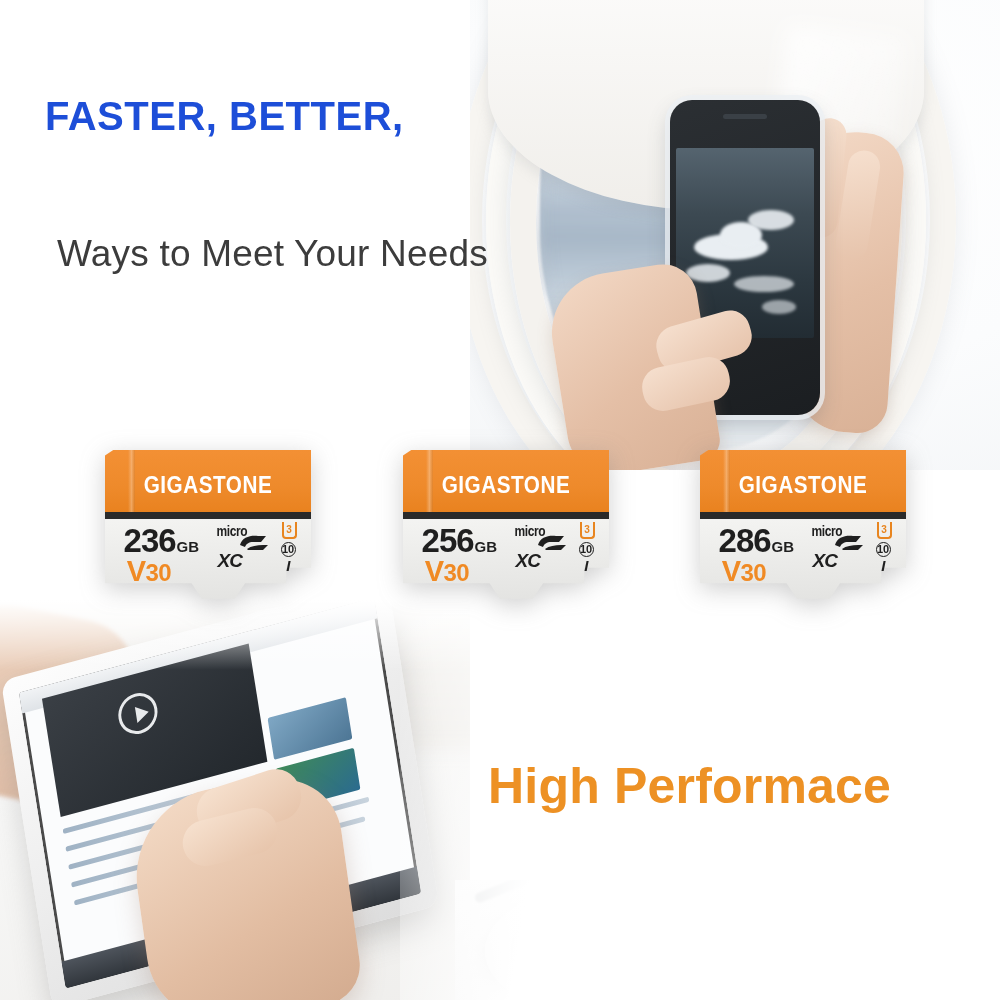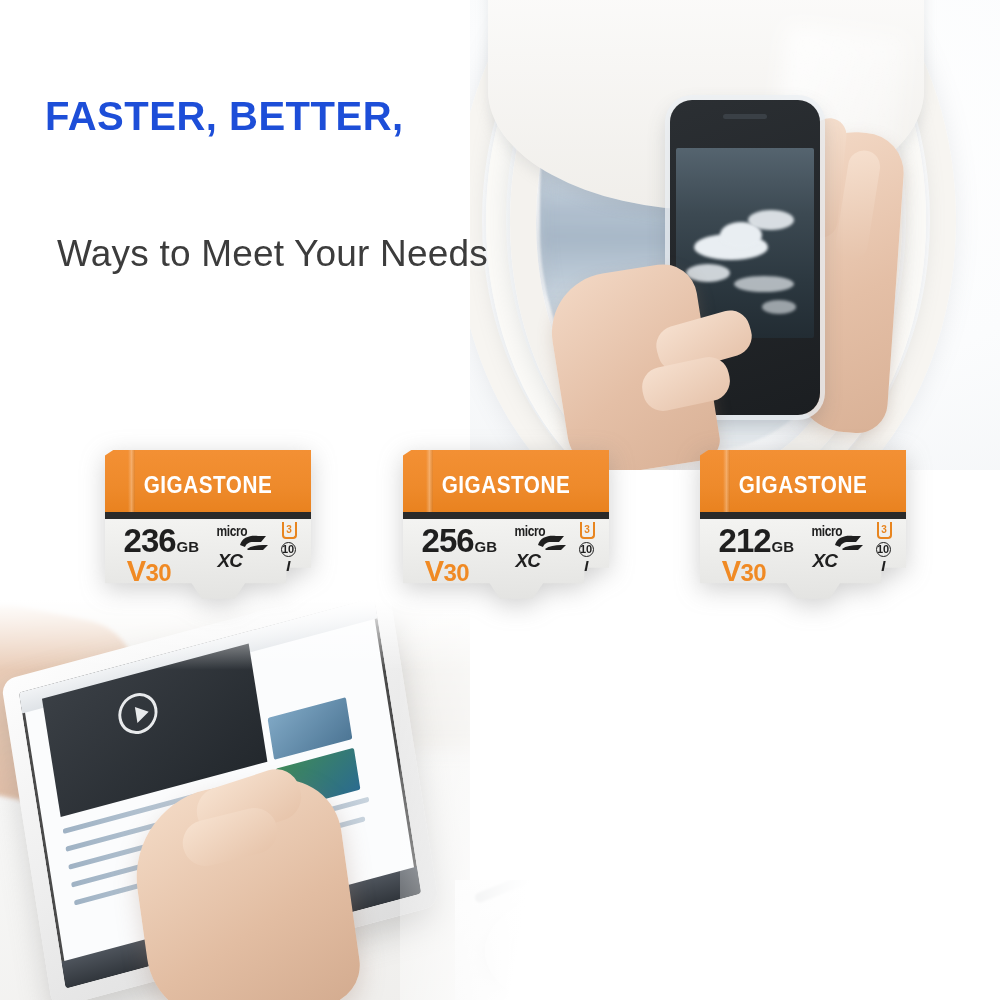--- a/index.html
+++ b/index.html
@@ -451,29 +451,30 @@
       <div class="badge-c10">10</div>
       <div class="badge-uhs">I</div>
     </div>
   </div>
 
   <div class="card" style="left:700px; top:450px;">
     <div class="card-body"></div>
     <div class="card-top"></div>
     <div class="card-stripe"></div>
     <div class="card-brand">GIGASTONE</div>
-    <div class="card-cap"><span>212</span><span class="gb">GB</span></div>
+    <div class="card-cap"><span>286</span><span class="gb">GB</span></div>
     <div class="card-v30"><span class="v">V</span><span class="n">30</span></div>
     <div class="sd-logo">
       <div class="sd-micro">micro</div>
       <svg class="sd-mark" viewBox="0 0 30 18">
         <path d="M1 12 C3 4, 12 2, 19 3 L27 3 L22 9 L14 9 C10 9, 7 11, 6 14 Z" fill="#1f1f1f"></path>
         <path d="M8 16 C12 13, 18 12, 24 12 L29 12 L24 17 L9 17 Z" fill="#1f1f1f"></path>
       </svg>
       <div class="sd-xc">XC</div>
       <div class="badge-u3">3</div>
       <div class="badge-c10">10</div>
       <div class="badge-uhs">I</div>
     </div>
   </div>
 
+  <div class="perf-title">High Performace</div>
 
 </div>
 
 </body></html>

